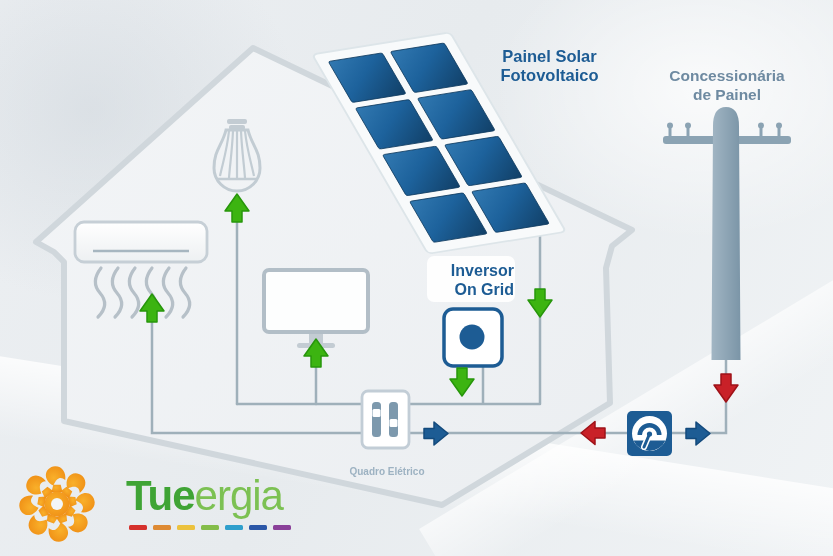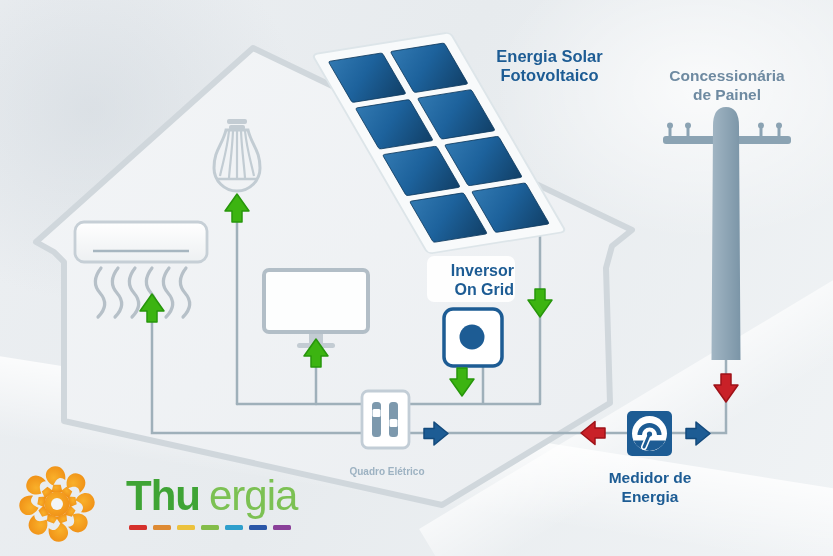--- a/index.html
+++ b/index.html
@@ -43,21 +43,21 @@
   
   .lbl{position:absolute;text-align:center;white-space:pre-line;font-weight:bold;}
   .lbl-painel{left:487px;top:47px;width:125px;font-size:16.5px;line-height:19px;color:var(--label-blue);}
   .lbl-utility{left:652px;top:67px;width:150px;font-size:15.5px;line-height:18.5px;color:var(--muted-blue);}
   .lbl-inverter{left:429px;top:261px;width:85px;font-size:16px;line-height:19px;color:var(--label-blue);text-align:right;}
   .lbl-quadro{left:317px;top:450px;width:140px;font-size:10px;color:var(--light-blue-label);margin-top:16px;}
   .lbl-medidor{left:597px;top:469px;width:106px;font-size:15.5px;line-height:18.5px;color:var(--label-blue);}
 
   .brand-name{position:absolute;left:126px;top:472px;font-size:42px;letter-spacing:-1px;}
   .brand-bold{font-weight:bold;color:var(--brand-green-bold);}
-  .brand-light{font-weight:400;color:var(--brand-green-light);margin-left:9px;}
+  .brand-light{font-weight:400;color:var(--brand-green-light);}
   .brand-dashes{position:absolute;left:129px;top:525px;display:flex;gap:6px;}
   .brand-dashes .dash{width:18px;height:5px;border-radius:1.5px;display:block;}
 </style>
 </head>
 <body>
 
 <div class="stage">
 
   <div class="shade-tl"></div>
   <div class="glow-tr"></div>
@@ -207,32 +207,30 @@
         <use href="#tooth" transform="rotate(160)"></use>
         <use href="#tooth" transform="rotate(200)"></use>
         <use href="#tooth" transform="rotate(240)"></use>
         <use href="#tooth" transform="rotate(280)"></use>
         <use href="#tooth" transform="rotate(320)"></use>
       </g>
       <circle r="6.5" fill="#f3f6f7"></circle>
     </g>
   </svg>
 
-  <div class="lbl lbl-painel">Energia Solar
+  <div class="lbl lbl-painel">Painel Solar
 Fotovoltaico</div>
   <div class="lbl lbl-utility">Concessionária
 de Painel</div>
   <div class="lbl lbl-inverter">Inversor
 On Grid</div>
   <div class="lbl lbl-quadro">Quadro Elétrico</div>
-  <div class="lbl lbl-medidor">Medidor de
-Energia</div>
 
   <div class="brand-name">
-    <span class="brand-bold">Thu</span><span class="brand-light">ergia</span>
+    <span class="brand-bold">Tue</span><span class="brand-light">ergia</span>
   </div>
   <div class="brand-dashes">
       <span class="dash" style="background: rgb(213, 49, 44);"></span>
       <span class="dash" style="background: rgb(222, 138, 51);"></span>
       <span class="dash" style="background: rgb(236, 194, 61);"></span>
       <span class="dash" style="background: rgb(132, 189, 74);"></span>
       <span class="dash" style="background: rgb(47, 159, 204);"></span>
       <span class="dash" style="background: rgb(43, 87, 167);"></span>
       <span class="dash" style="background: rgb(138, 64, 153);"></span>
     </div>

